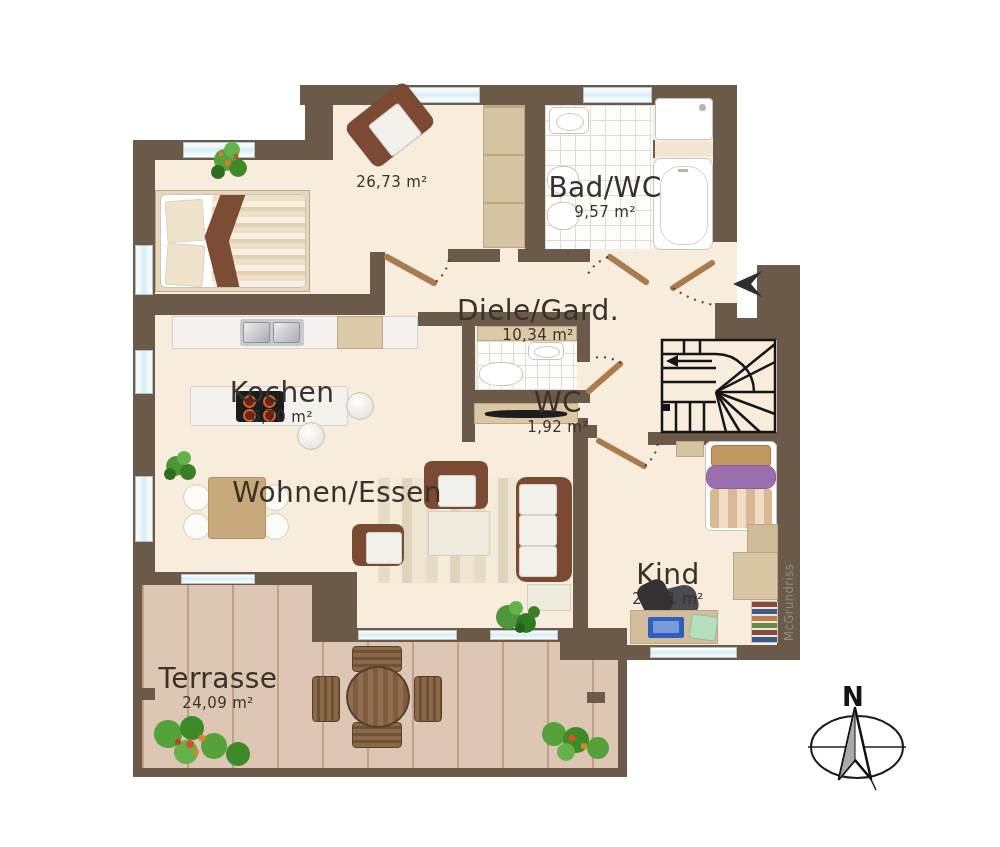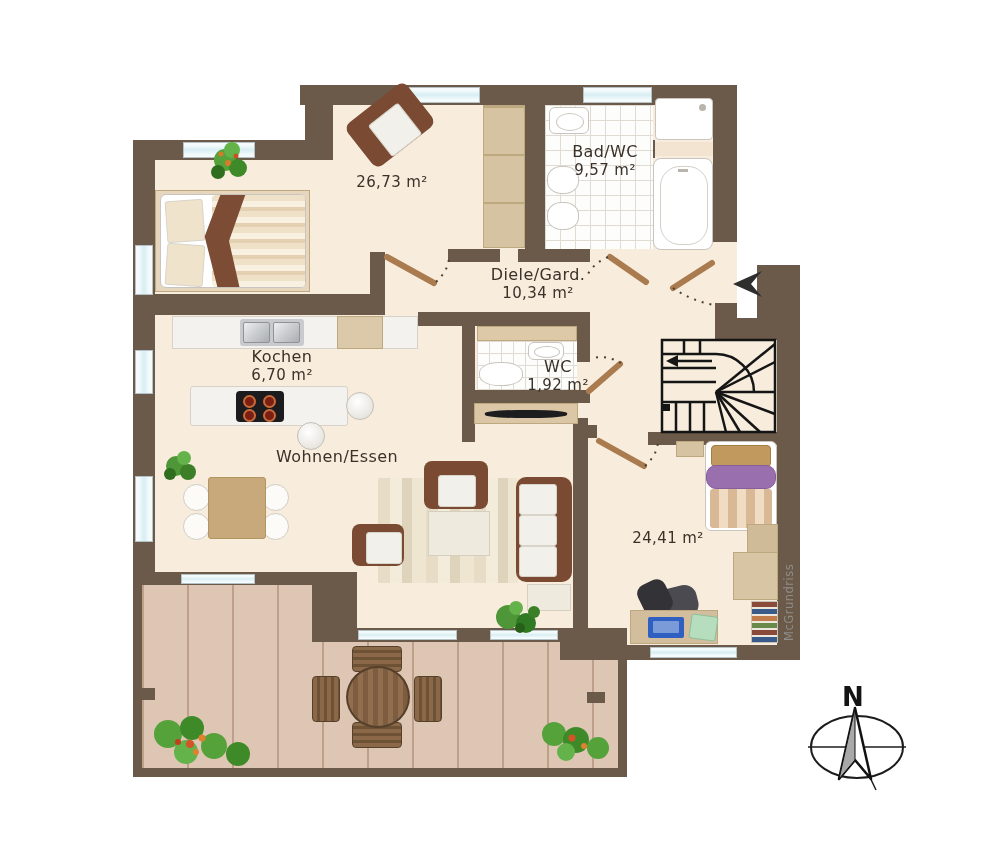--- a/index.html
+++ b/index.html
@@ -11,21 +11,21 @@
   .w{position:absolute;background:#6b5a49;}
   .win{position:absolute;background:linear-gradient(180deg,#f5fbfc 15%,#d7eef3 50%,#f5fbfc 85%);
        border:1px solid #b6c3c6;box-sizing:border-box;}
   .win.v{background:linear-gradient(90deg,#f5fbfc 15%,#d7eef3 50%,#f5fbfc 85%);}
   .deck{position:absolute;background-color:#dcc2ae;
         background-image:repeating-linear-gradient(90deg,rgba(120,82,55,.30) 0 2px,rgba(255,255,255,.07) 2px 45px);}
   .tiles{position:absolute;background-color:#fdfdfc;
          background-image:linear-gradient(#e0dbd3 1px,transparent 1px),linear-gradient(90deg,#e0dbd3 1px,transparent 1px);
          background-size:15px 15px;}
   .rlabel{position:absolute;text-align:center;color:#3a3128;line-height:1.18;letter-spacing:.4px;}
-  .rlabel .nm{display:block;font-size:16px;}
+  .rlabel .nm{display:block;font-size:28px;margin-top:28px;}
   .rlabel .ar{display:block;font-size:15px;}
   .fixture{position:absolute;background:#fff;border:1px solid #c9c5be;box-sizing:border-box;border-radius:6px;}
   .tan{position:absolute;background:#d6c3a2;border:1px solid #bda87f;box-sizing:border-box;}
   .counter{position:absolute;background:#f3f2ef;border:1px solid #d6d2ca;box-sizing:border-box;}
   .cushion{position:absolute;background:#f2f0ea;border:1px solid #d8d4ca;border-radius:3px;}
   .brown{position:absolute;background:#7a4a33;border-radius:8px;}
   .stool{position:absolute;width:28px;height:28px;border-radius:50%;
          background:radial-gradient(circle at 40% 35%,#ffffff,#dddbd2);border:1px solid #c2bfb5;box-sizing:border-box;}
   .chairc{position:absolute;width:27px;height:27px;border-radius:50%;background:#fcfbf8;border:1px solid #cfccc4;box-sizing:border-box;}
   .tchair{position:absolute;background:repeating-linear-gradient(0deg,#8a6848 0 4px,#6d5236 4px 7px);
@@ -217,21 +217,26 @@
     <span class="ar">6,70 m²</span>
   </div>
   <div class="rlabel" style="left:498px;top:358px;width:120px">
     <span class="nm">WC</span>
     <span class="ar">1,92 m²</span>
   </div>
   <div class="rlabel" style="left:227px;top:448px;width:220px">
     <span class="nm">Wohnen/Essen</span>
   </div>
   <div class="rlabel" style="left:578px;top:530px;width:180px">
+    <span class="nm">Kind</span>
     <span class="ar">24,41 m²</span>
+  </div>
+  <div class="rlabel" style="left:128px;top:634px;width:180px">
+    <span class="nm">Terrasse</span>
+    <span class="ar">24,09 m²</span>
   </div>
 
   <svg width="1000" height="847" viewBox="0 0 1000 847">
 
     <g stroke="#151515" stroke-width="2.5" fill="none">
       <rect x="662" y="340" width="113" height="92"></rect>
       <line x1="662" y1="354" x2="716" y2="354"></line>
       <line x1="662" y1="368" x2="716" y2="368"></line>
       <line x1="684" y1="340" x2="684" y2="354"></line>
       <line x1="700" y1="340" x2="700" y2="354"></line>

